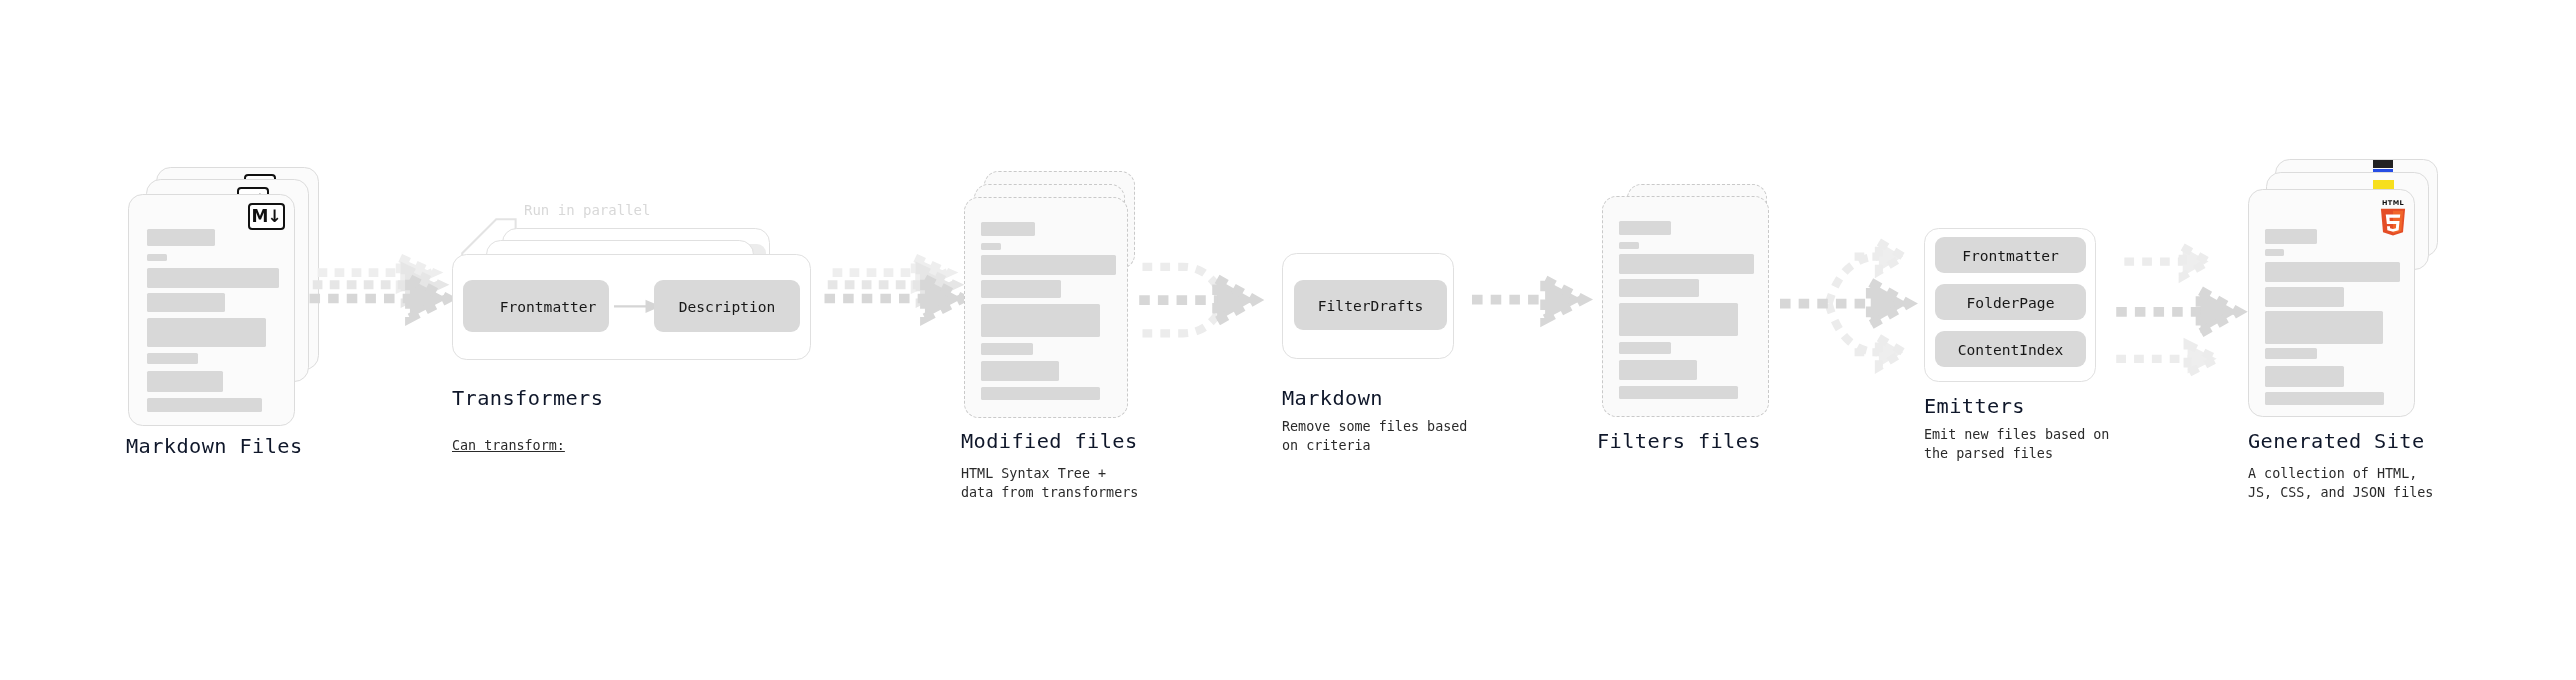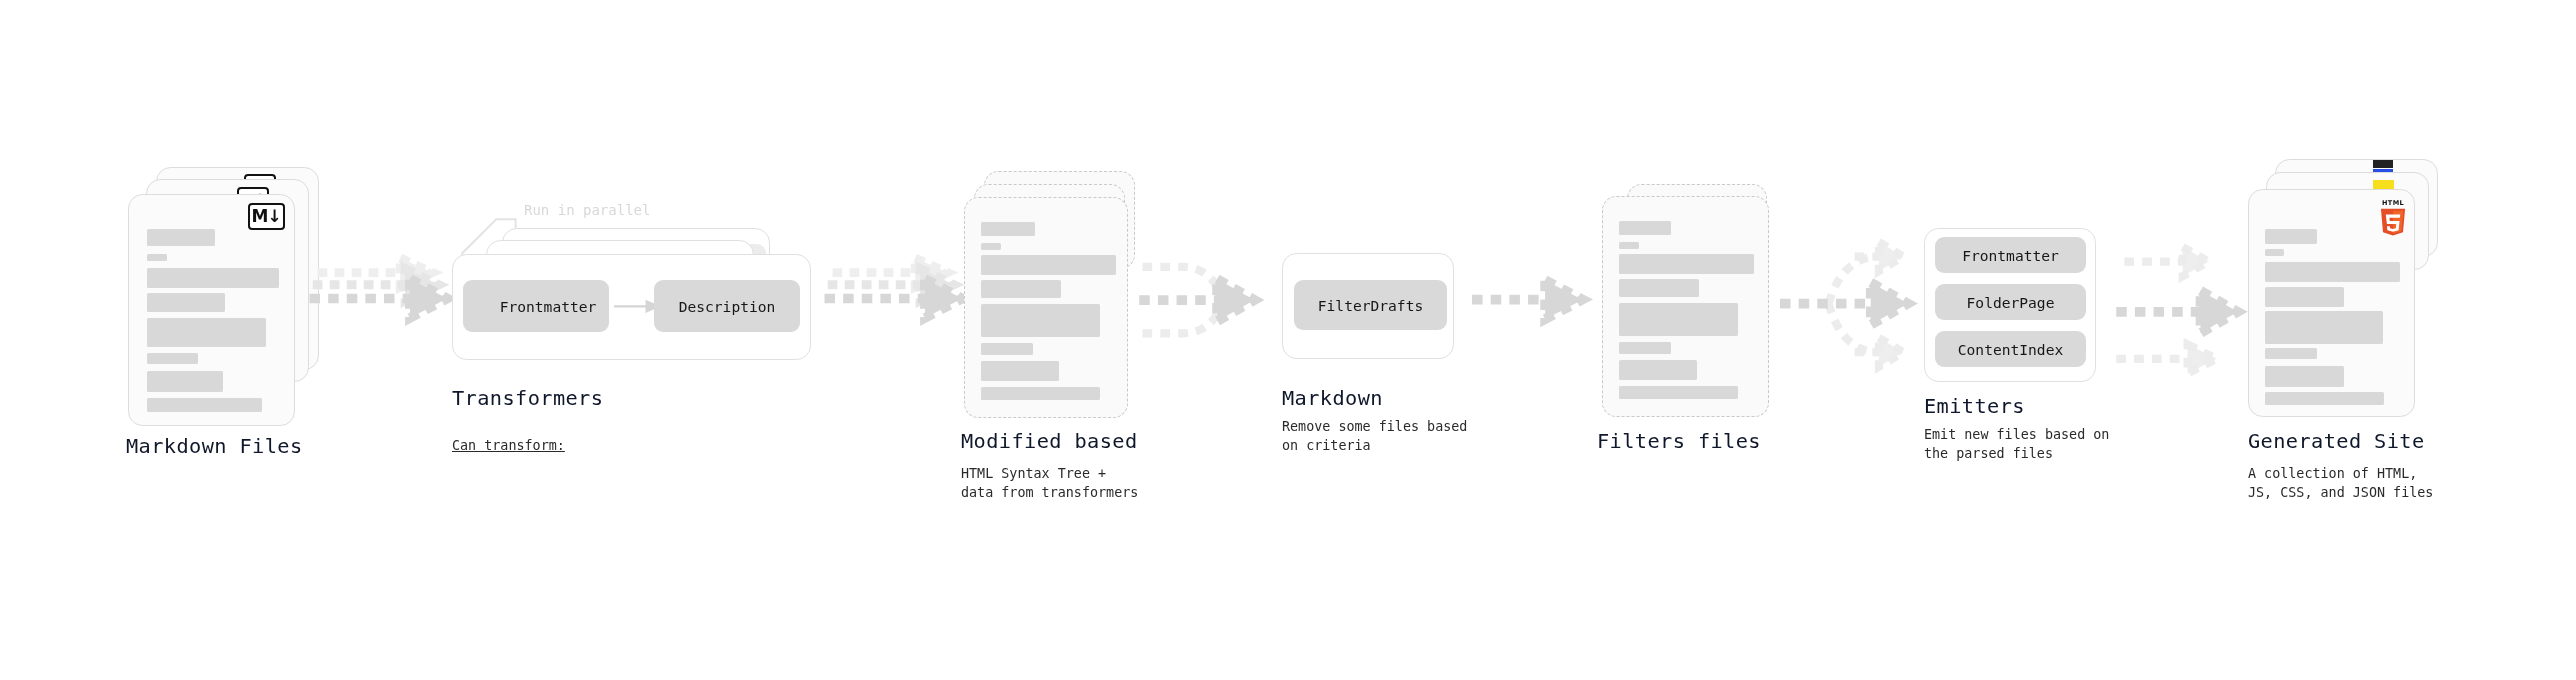--- a/index.html
+++ b/index.html
@@ -201,21 +201,21 @@
       <div class="skeleton" style="left:16.3px;top:24.4px;width:54px;height:14px;"></div>
       <div class="skeleton" style="left:16.3px;top:45px;width:19.5px;height:6.5px;"></div>
       <div class="skeleton" style="left:16.3px;top:57px;width:135px;height:19.5px;"></div>
       <div class="skeleton" style="left:16.3px;top:82px;width:80px;height:18px;"></div>
       <div class="skeleton" style="left:16.3px;top:106px;width:119px;height:33px;"></div>
       <div class="skeleton" style="left:16.3px;top:145px;width:52px;height:12.2px;"></div>
       <div class="skeleton" style="left:16.3px;top:163px;width:78px;height:20.3px;"></div>
       <div class="skeleton" style="left:16.3px;top:189px;width:119px;height:13px;"></div>
     </div>
 
-    <div class="sec-title" style="left:961px;top:429px;">Modified based</div>
+    <div class="sec-title" style="left:961px;top:429px;">Modified files</div>
     <div class="sec-sub" style="left:961px;top:464px;">HTML Syntax Tree +
 data from transformers</div>
   </div>
 
   <svg style="left:1136px;top:252px;" width="146" height="114" viewBox="0 0 180 140">
     <g fill="none" stroke="#ececec" stroke-width="10" stroke-dasharray="12 10">
       <path d="M8 18 L58 18 Q92 18 108 58"></path>
       <path d="M8 100 L58 100 Q92 100 108 62"></path>
     </g>
     <g stroke="#d7d7d7" stroke-width="12" stroke-dasharray="13 10" fill="#d7d7d7">

